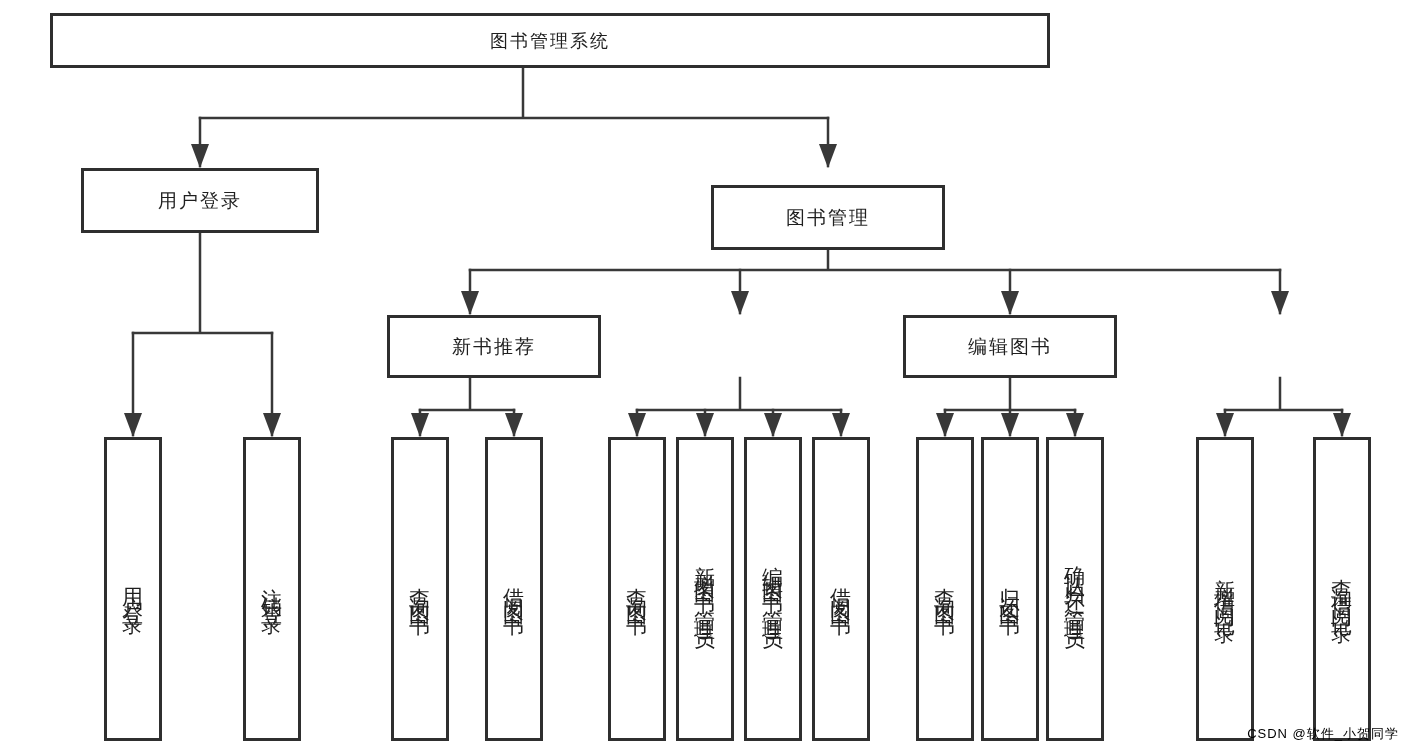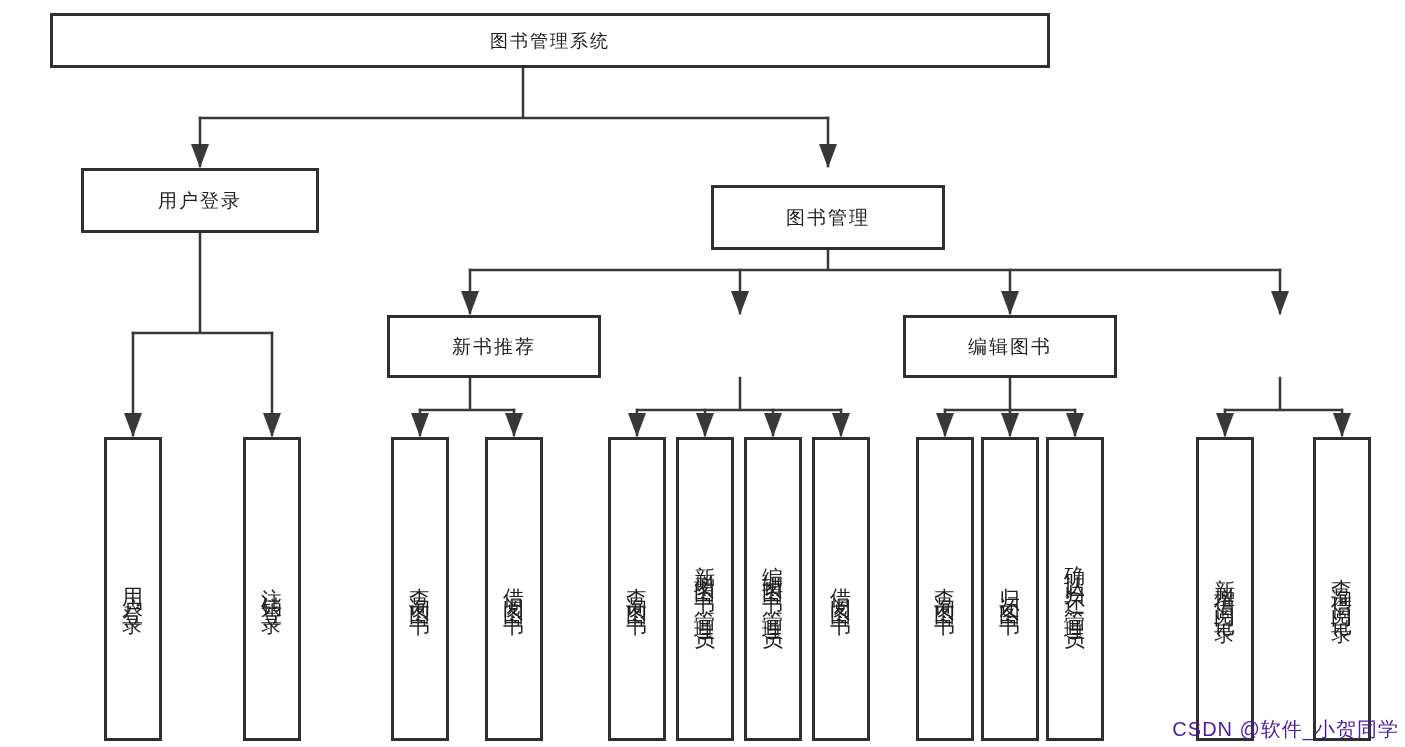--- a/index.html
+++ b/index.html
@@ -50,22 +50,22 @@
     font-size: 21px;
     letter-spacing: 9px;
     line-height: 1;
     white-space: nowrap;
     color: #1f1f1f;
   }
   .watermark {
     position: absolute;
     right: 6px;
     bottom: 4px;
-    font-size: 20px;
-    color: #4c1d95;
+    font-size: 13px;
+    color: #000000;
     letter-spacing: 1px;
     z-index: 5;
     white-space: nowrap;
   }
 </style>
 </head>
 <body>
 
 <div class="canvas">
 

